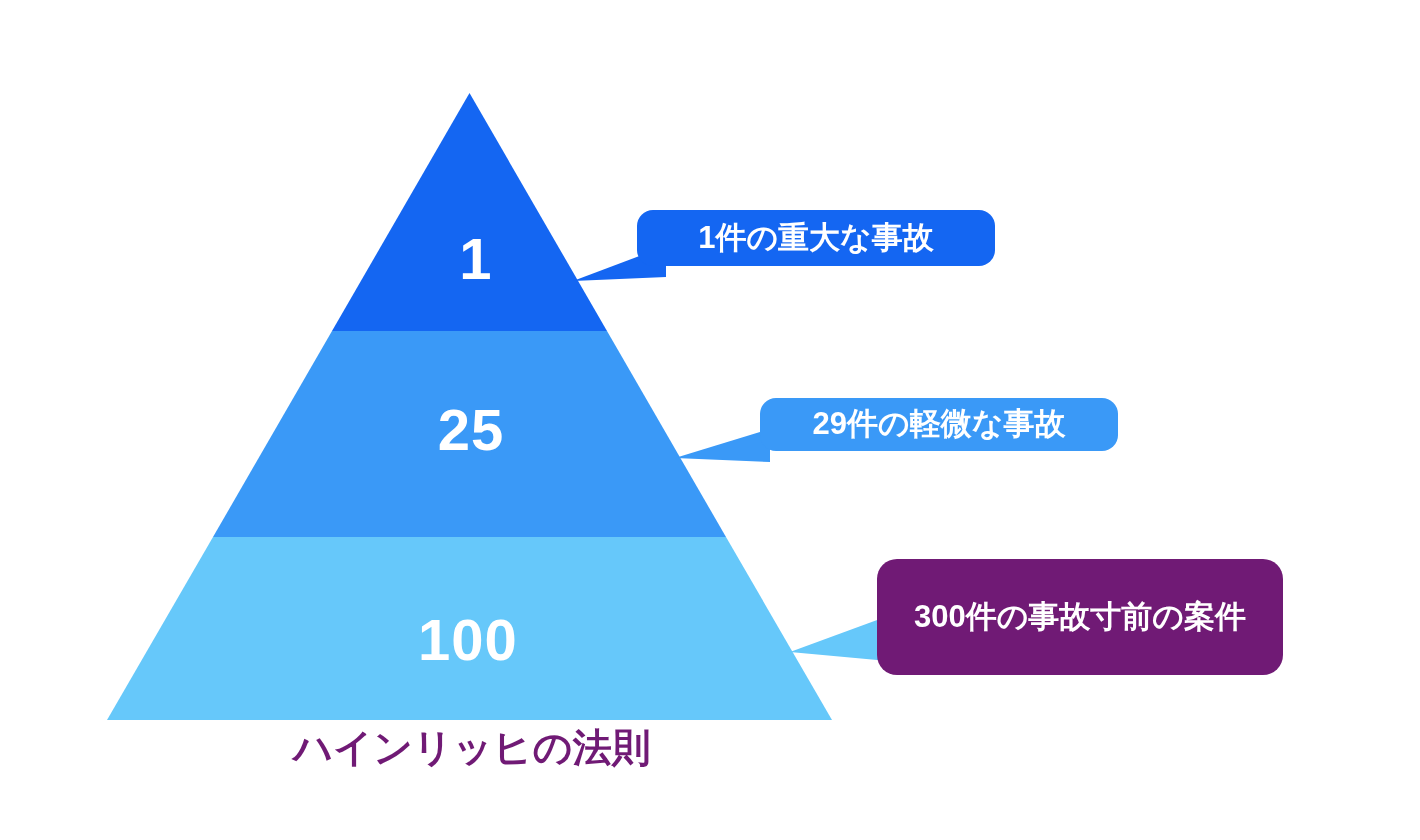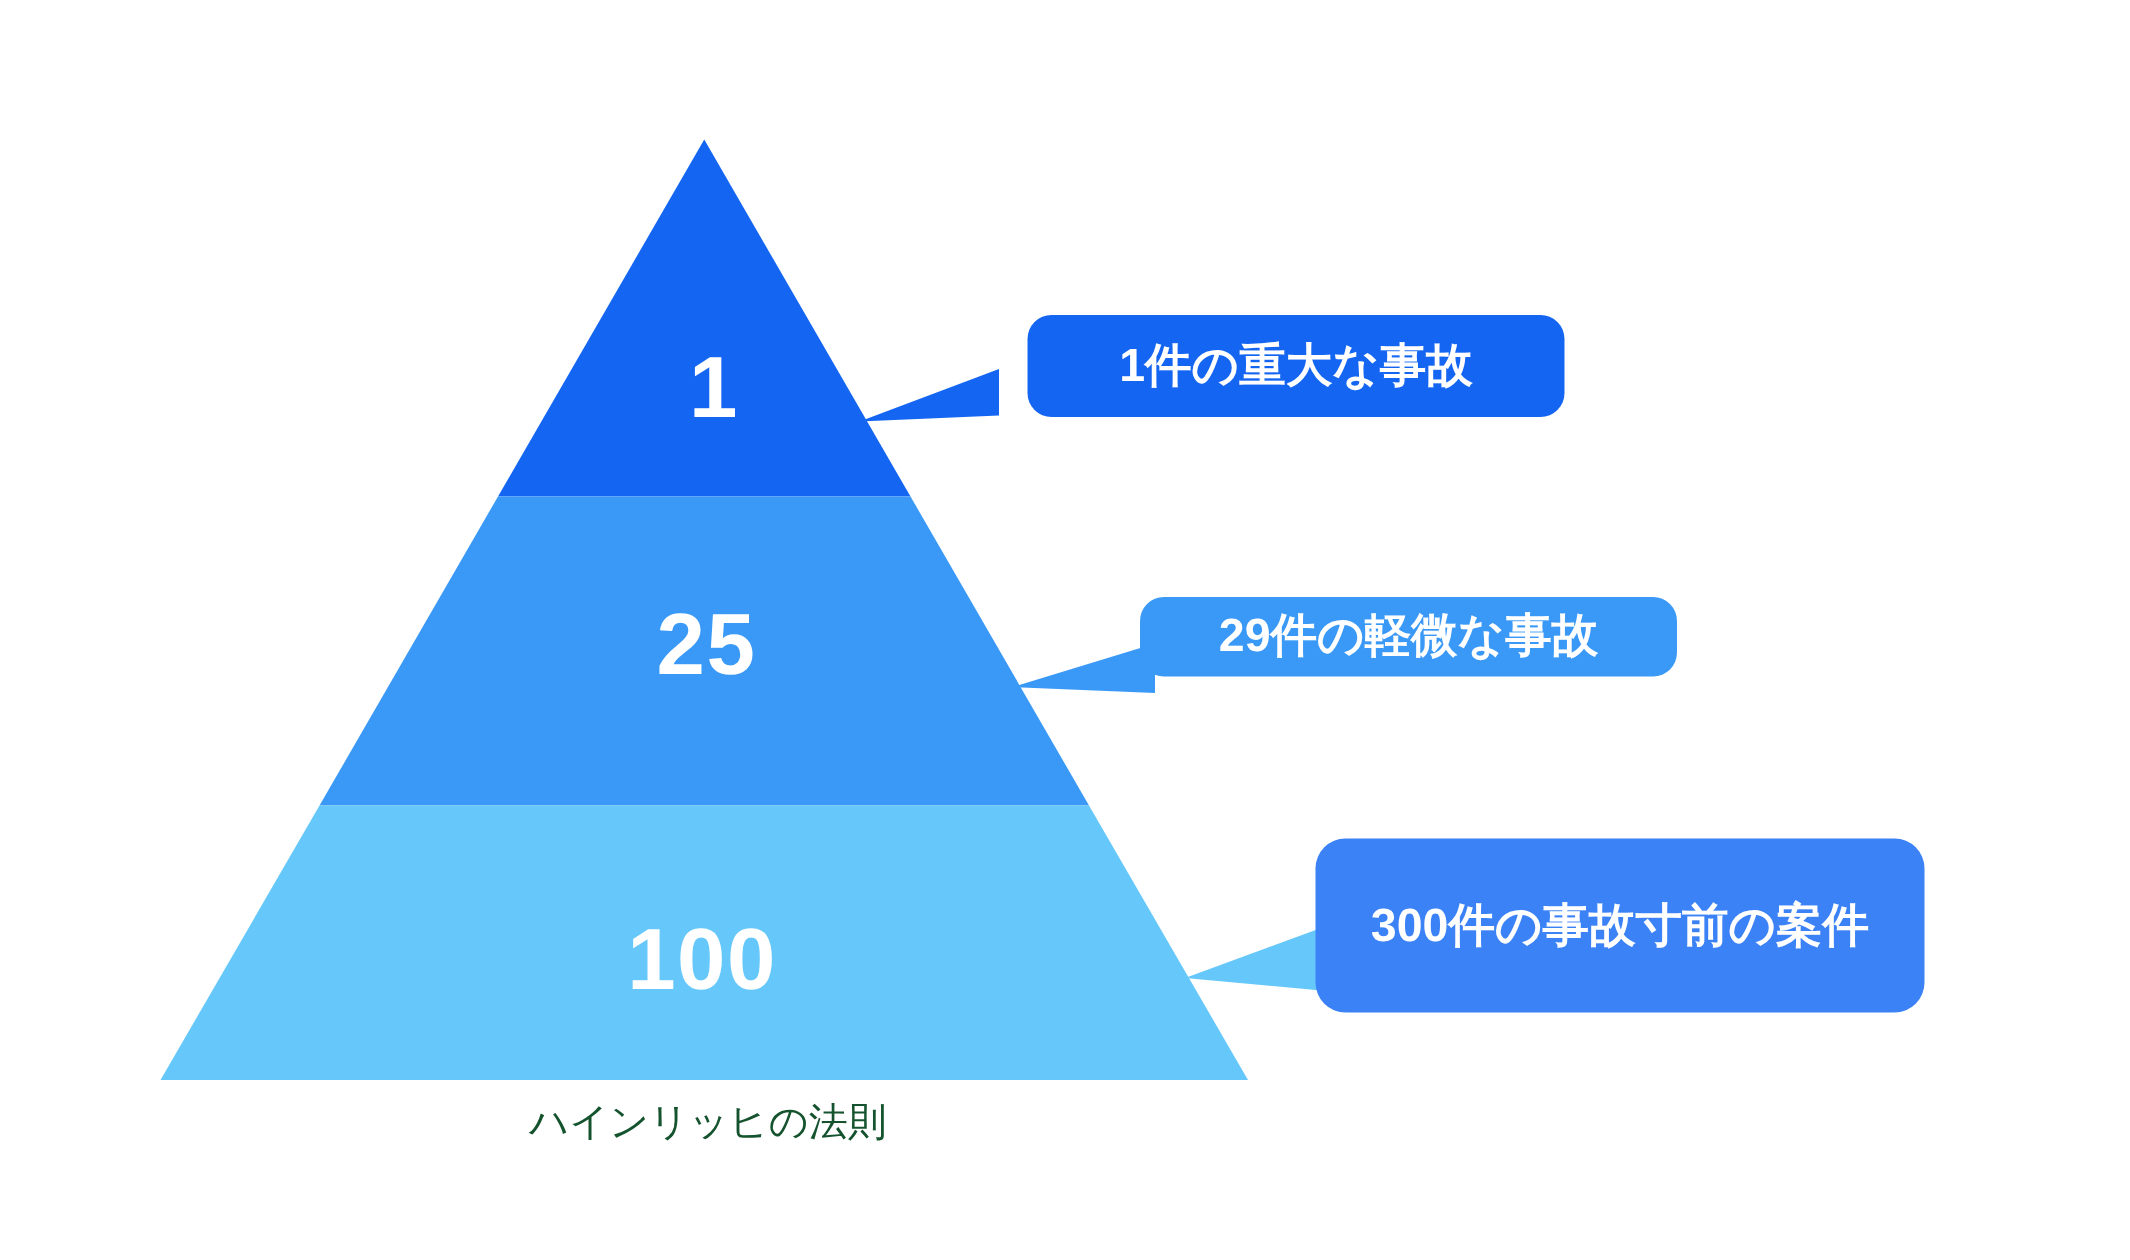--- a/index.html
+++ b/index.html
@@ -42,31 +42,31 @@
     align-items: center;
     justify-content: center;
     color: #ffffff;
     font-weight: bold;
     font-size: 31px;
     line-height: 1.45;
     border-radius: 16px;
     text-align: center;
     white-space: nowrap;
   }
-  .callout.c1 { left: 685px; top: 210px; width: 358px; height: 68px; background: #1466F2; }
+  .callout.c1 { left: 637px; top: 210px; width: 358px; height: 56px; background: #1466F2; }
   .callout.c2 { left: 760px; top: 398px; width: 358px; height: 53px; background: #3A99F7; }
-  .callout.c3 { left: 877px; top: 559px; width: 406px; height: 116px; background: #3b82f6; border-radius: 20px; }
+  .callout.c3 { left: 877px; top: 559px; width: 406px; height: 116px; background: #701a75; border-radius: 20px; }
   .diagram-title {
     position: absolute;
     left: 472px;
     top: 748px;
     transform: translate(-50%, -50%);
-    color: #14532d;
-    font-weight: normal;
-    font-size: 26px;
+    color: #701a75;
+    font-weight: bold;
+    font-size: 39px;
     white-space: nowrap;
   }
 </style>
 </head>
 <body>
 
 <div class="stage">
 
   <svg class="pyramid-svg" viewBox="0 0 1420 840" xmlns="http://www.w3.org/2000/svg" aria-hidden="true">
 

